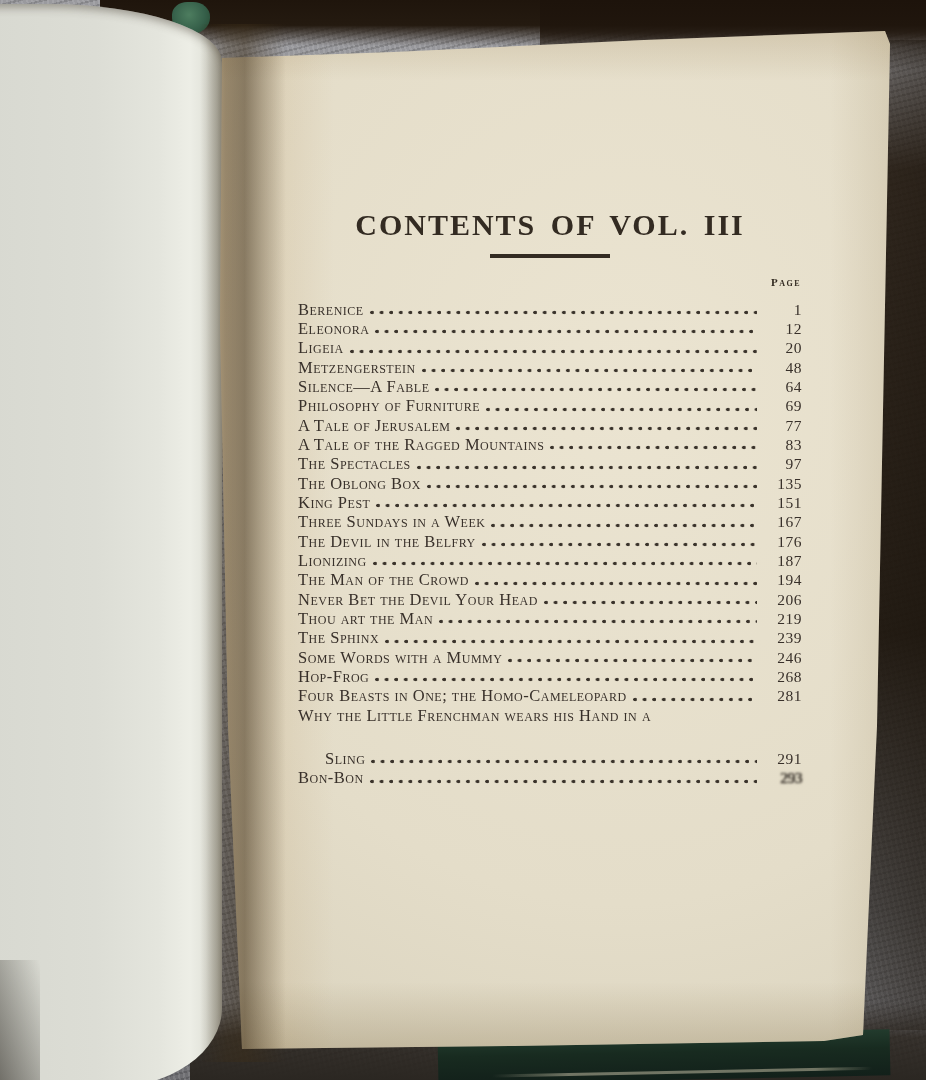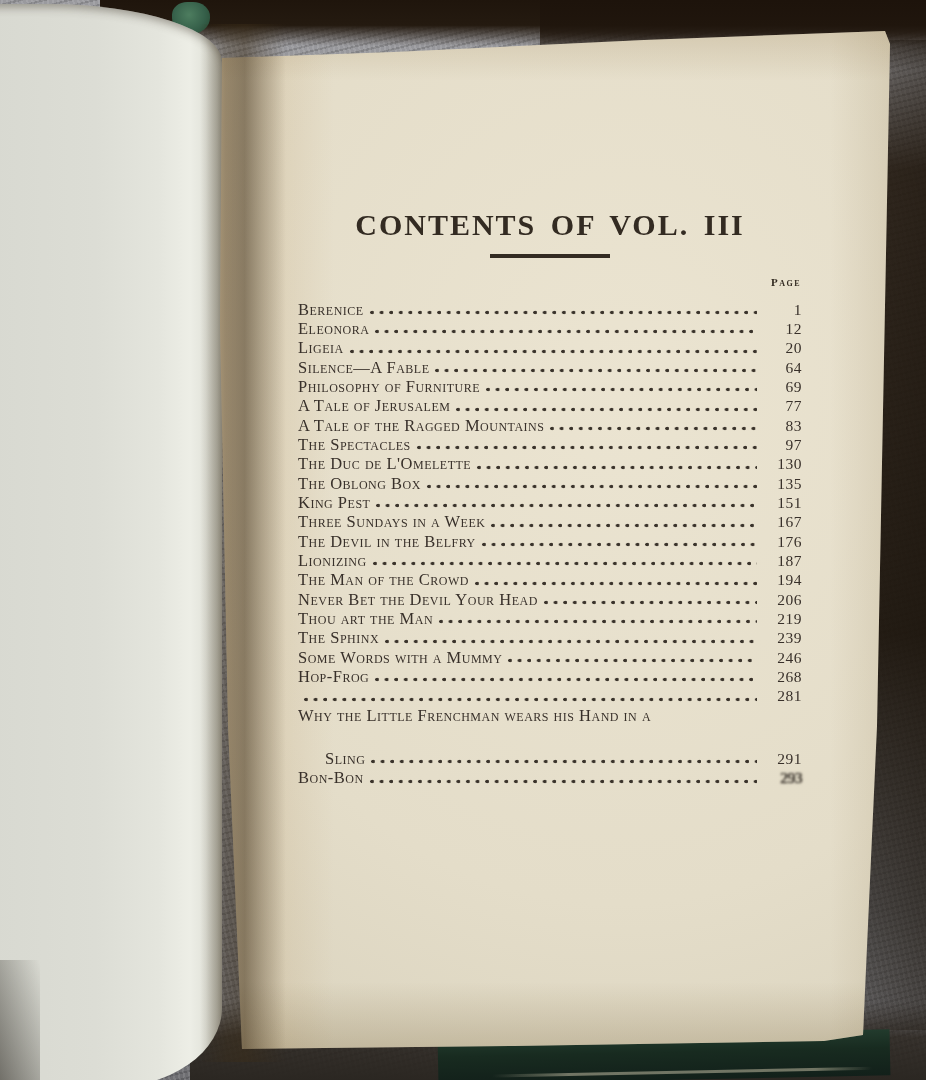--- a/index.html
+++ b/index.html
@@ -141,20 +141,25 @@
             <span class="entry-title">Eleonora</span>
             <span class="dots"></span>
             <span class="page-num">12</span>
           </div>
           <div class="toc-entry">
             <span class="entry-title">Ligeia</span>
             <span class="dots"></span>
             <span class="page-num">20</span>
           </div>
           <div class="toc-entry">
+            <span class="entry-title">Metzengerstein</span>
+            <span class="dots"></span>
+            <span class="page-num">48</span>
+          </div>
+          <div class="toc-entry">
             <span class="entry-title">Silence—A Fable</span>
             <span class="dots"></span>
             <span class="page-num">64</span>
           </div>
           <div class="toc-entry">
             <span class="entry-title">Philosophy of Furniture</span>
             <span class="dots"></span>
             <span class="page-num">69</span>
           </div>
           <div class="toc-entry">
@@ -166,25 +171,20 @@
             <span class="entry-title">A Tale of the Ragged Mountains</span>
             <span class="dots"></span>
             <span class="page-num">83</span>
           </div>
           <div class="toc-entry">
             <span class="entry-title">The Spectacles</span>
             <span class="dots"></span>
             <span class="page-num">97</span>
           </div>
           <div class="toc-entry">
-            <span class="entry-title">The Duc de L'Omelette</span>
-            <span class="dots"></span>
-            <span class="page-num">130</span>
-          </div>
-          <div class="toc-entry">
             <span class="entry-title">The Oblong Box</span>
             <span class="dots"></span>
             <span class="page-num">135</span>
           </div>
           <div class="toc-entry">
             <span class="entry-title">King Pest</span>
             <span class="dots"></span>
             <span class="page-num">151</span>
           </div>
           <div class="toc-entry">
@@ -226,20 +226,21 @@
             <span class="entry-title">Some Words with a Mummy</span>
             <span class="dots"></span>
             <span class="page-num">246</span>
           </div>
           <div class="toc-entry">
             <span class="entry-title">Hop-Frog</span>
             <span class="dots"></span>
             <span class="page-num">268</span>
           </div>
           <div class="toc-entry">
+            <span class="entry-title">Four Beasts in One; the Homo-Cameleopard</span>
             <span class="dots"></span>
             <span class="page-num">281</span>
           </div>
           <div class="toc-entry">
             <span class="entry-title">Why the Little Frenchman wears his Hand in a</span>
             <span class="spacer"></span>
             <span class="page-num"></span>
           </div>
           <div class="toc-entry">
             <span class="entry-title indent">Sling</span>

